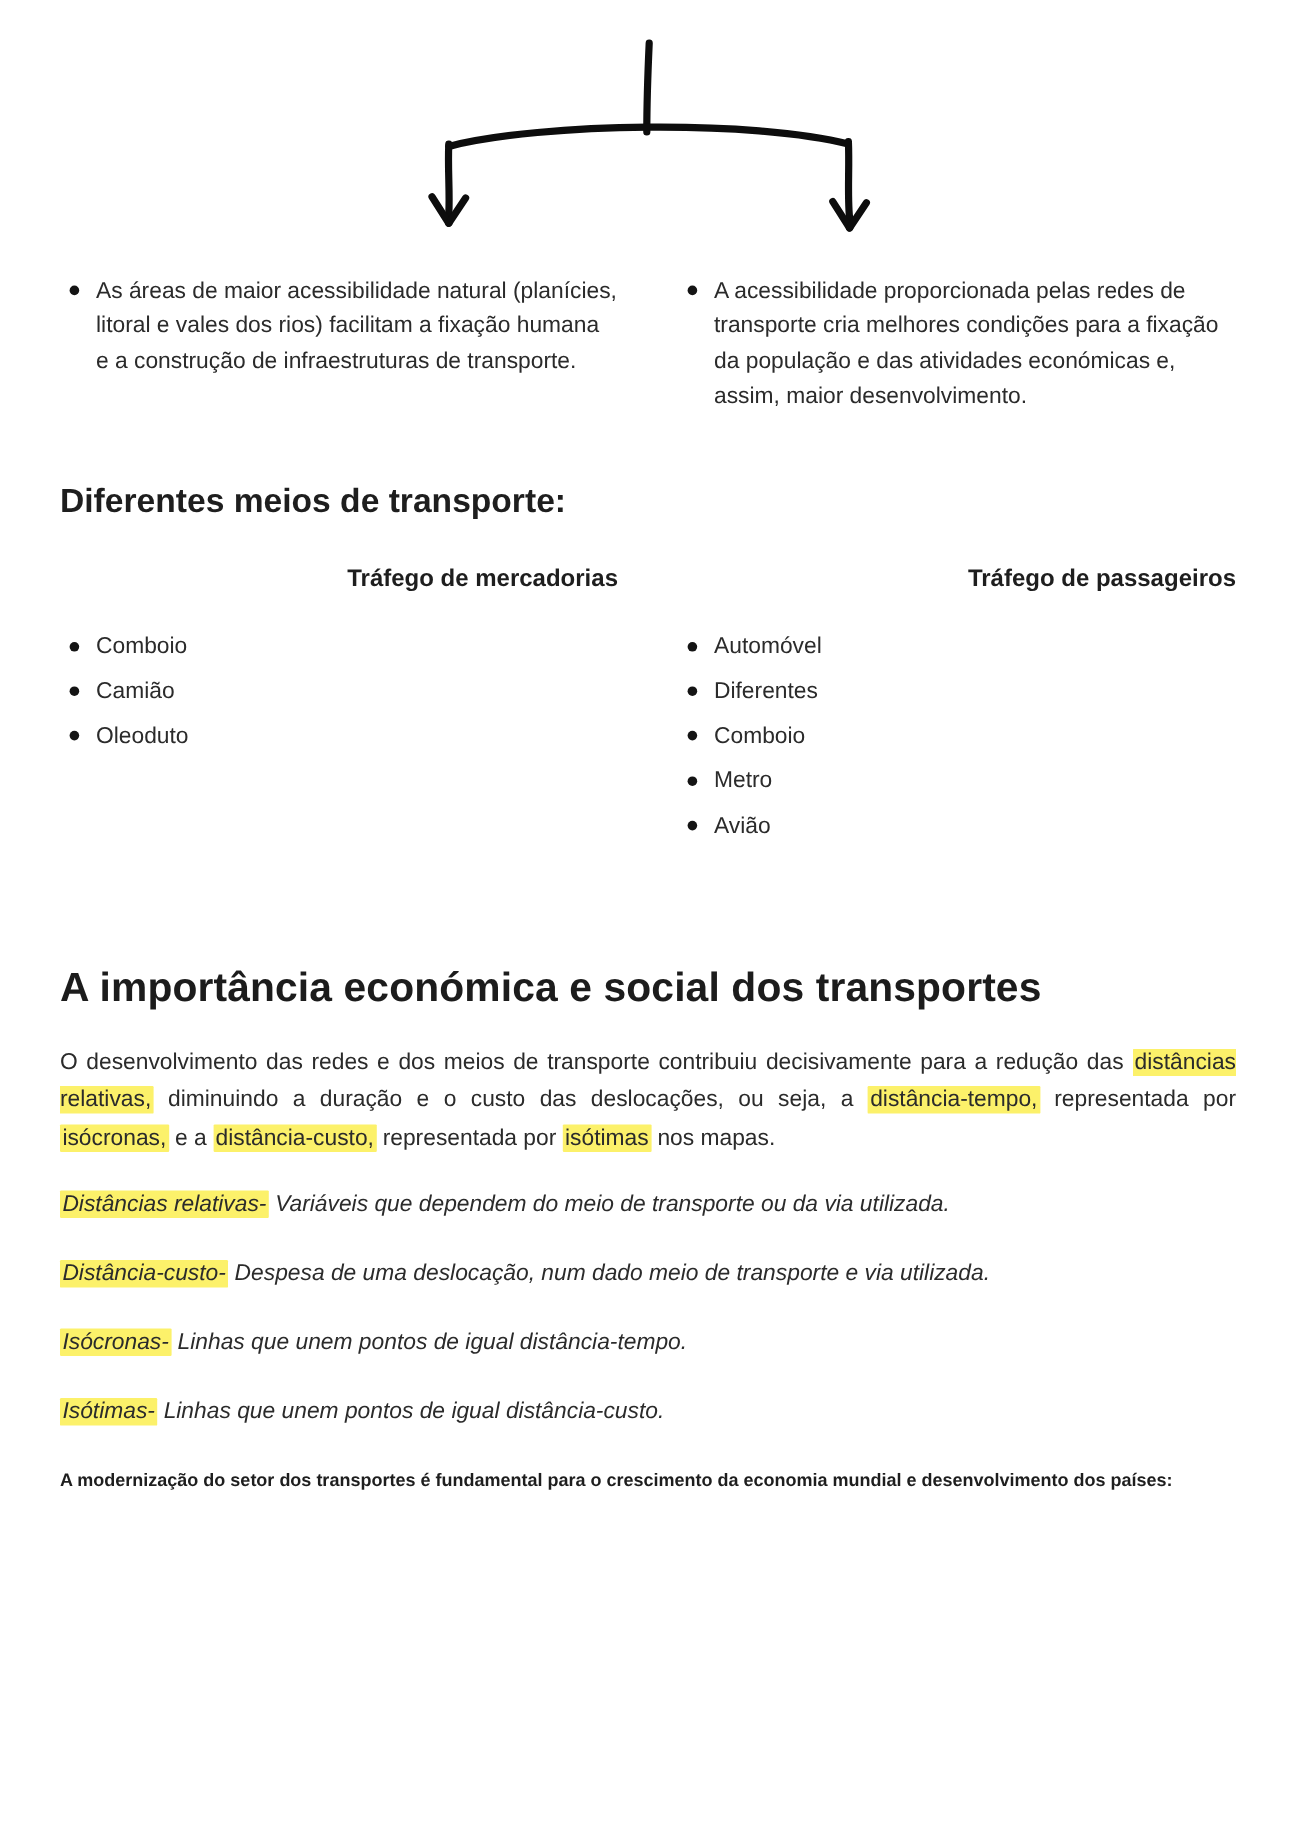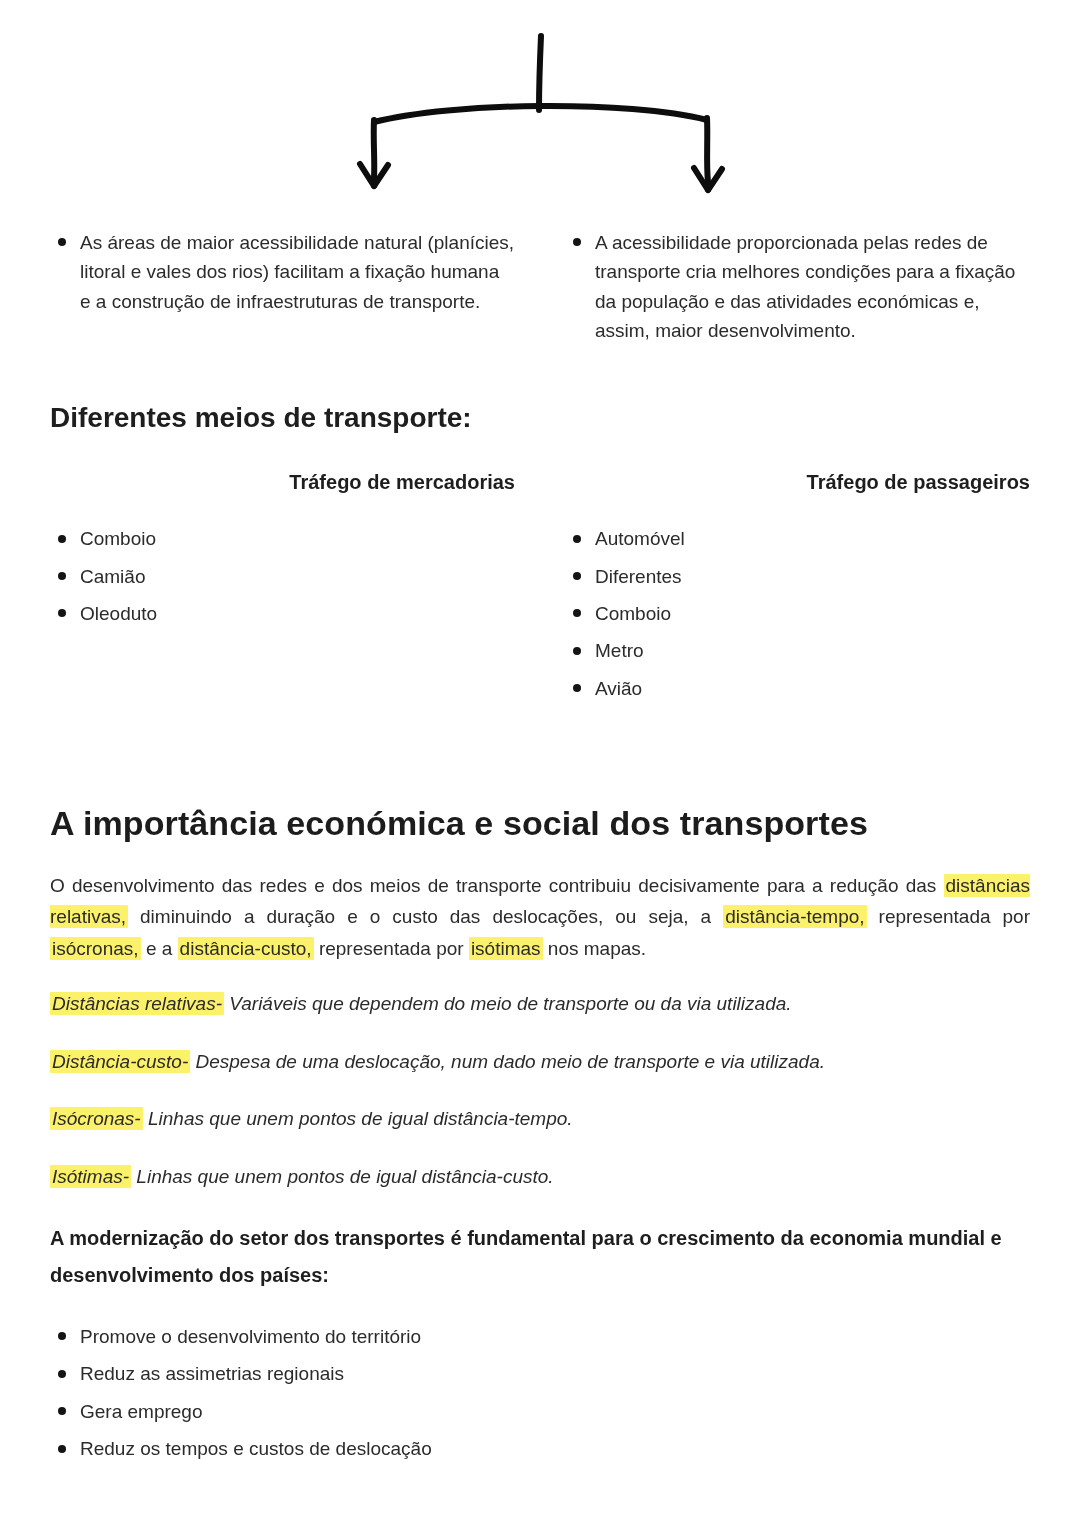--- a/index.html
+++ b/index.html
@@ -72,21 +72,21 @@
   }
   .hl {
     background: var(--hl);
     padding: 1px 2px;
     border-radius: 1px;
   }
   p.definition { margin: 0 0 29px 0; line-height: 1.5; font-style: italic; }
 
   p.bold-para {
     font-weight: bold;
-    font-size: 20px;
+    font-size: 15px;
     line-height: 1.85;
     margin: 6px 0 28px 0;
     color: #1e1e1e;
   }
 </style>
 </head>
 <body style="background: rgb(255, 255, 255); color: rgb(43, 43, 43); --hl: #fcf16a;">
 
 <div class="page">
 
@@ -155,20 +155,14 @@
 
 
   <p class="definition"><span class="hl">Distância-custo-</span><span> Despesa de uma deslocação, num dado meio de transporte e via utilizada.</span></p>
 
   <p class="definition"><span class="hl">Isócronas-</span><span> Linhas que unem pontos de igual distância-tempo.</span></p>
 
   <p class="definition"><span class="hl">Isótimas-</span><span> Linhas que unem pontos de igual distância-custo.</span></p>
 
   <p class="bold-para">A modernização do setor dos transportes é fundamental para o crescimento da economia mundial e desenvolvimento dos países:</p>
 
-  <ul class="bullets tight">
-    <li>Promove o desenvolvimento do território</li>
-    <li>Reduz as assimetrias regionais</li>
-    <li>Gera emprego</li>
-    <li>Reduz os tempos e custos de deslocação</li>
-  </ul>
 
 </div>
 
 </body></html>

